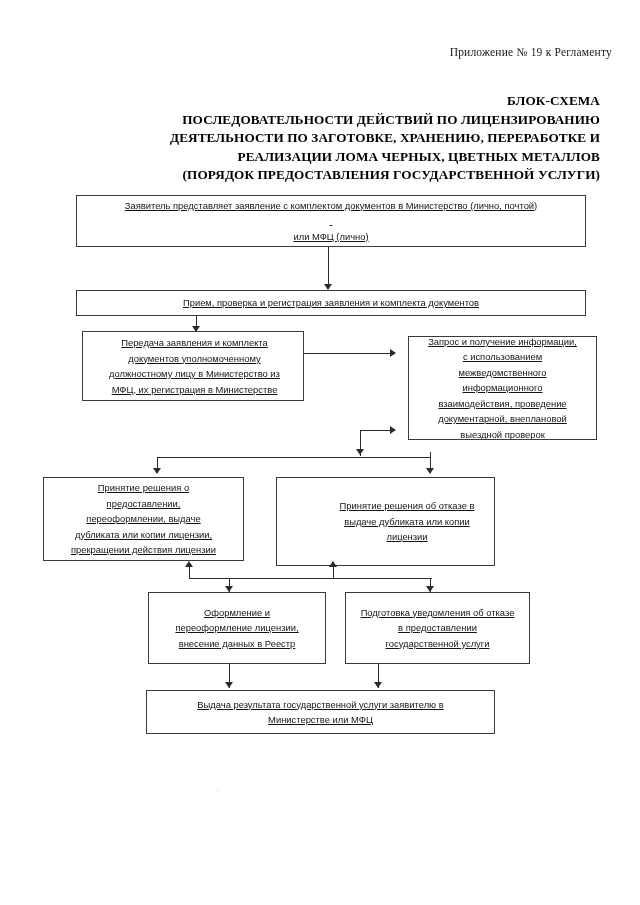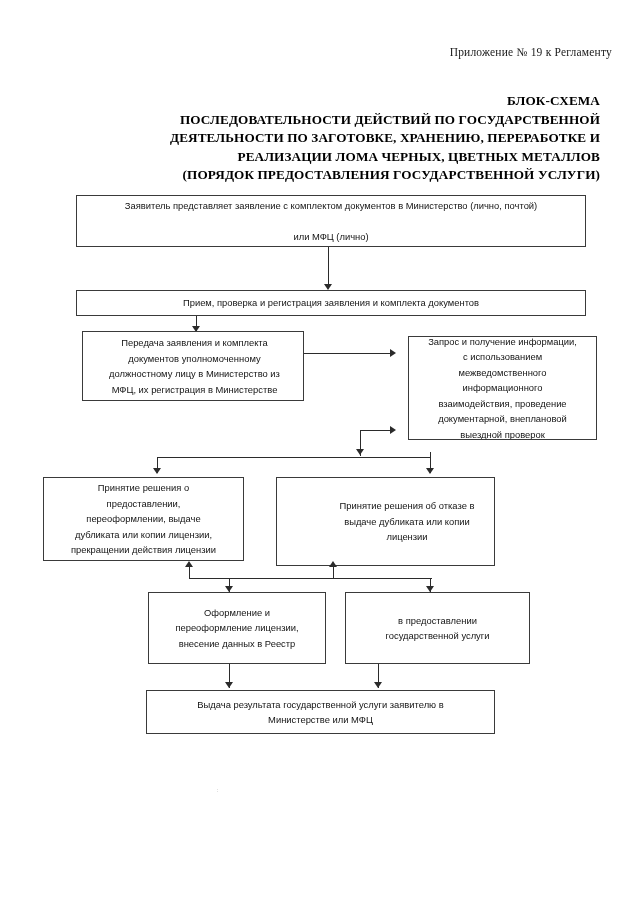--- a/index.html
+++ b/index.html
@@ -44,20 +44,21 @@
     background:#fff;
     display:flex;
     align-items:center;
     justify-content:center;
     text-align:center;
     font-size:9.4px;
     line-height:15.5px;
     color:#141414;
     padding:3px 5px;
     overflow:hidden;
+    text-decoration:underline;
   }
   .box .txt{width:100%;}
   .box .txt p{margin:0;}
 
   
   .ln{position:absolute;background:#2b2b2b;}
   .vl{width:1.1px;}
   .hl{height:1.1px;}
   .arrow{position:absolute;width:0;height:0;}
   .arr-down{
@@ -85,21 +86,21 @@
 </style>
 </head>
 <body>
 
 <div id="page">
 
   <div class="appendix">Приложение № 19 к Регламенту</div>
 
   <div class="title">
     <div>БЛОК-СХЕМА</div>
-    <div>ПОСЛЕДОВАТЕЛЬНОСТИ ДЕЙСТВИЙ ПО ГОСУДАРСТВЕННОЙ</div>
+    <div>ПОСЛЕДОВАТЕЛЬНОСТИ ДЕЙСТВИЙ ПО ЛИЦЕНЗИРОВАНИЮ</div>
     <div>ДЕЯТЕЛЬНОСТИ ПО ЗАГОТОВКЕ, ХРАНЕНИЮ, ПЕРЕРАБОТКЕ И</div>
     <div>РЕАЛИЗАЦИИ ЛОМА ЧЕРНЫХ, ЦВЕТНЫХ МЕТАЛЛОВ</div>
     <div>(ПОРЯДОК ПРЕДОСТАВЛЕНИЯ ГОСУДАРСТВЕННОЙ УСЛУГИ)</div>
   </div>
 
   <div class="box" style="left:76px;top:195px;width:510px;height:52px;">
     <div class="txt">
       <p>Заявитель представляет заявление с комплектом  документов в Министерство (лично, почтой)</p>
       <p>&nbsp;</p>
       <p>или МФЦ (лично)</p>
@@ -187,20 +188,21 @@
   <div class="box" style="left:148px;top:592px;width:178px;height:72px;">
     <div class="txt">
       <p>Оформление и</p>
       <p>переоформление лицензии,</p>
       <p>внесение данных в   Реестр</p>
     </div>
   </div>
 
   <div class="box" style="left:345px;top:592px;width:185px;height:72px;">
     <div class="txt">
+      <p>Подготовка  уведомления об отказе</p>
       <p>в   предоставлении</p>
       <p>государственной услуги</p>
     </div>
   </div>
 
   <div class="ln vl" style="left:229px;top:664px;height:24px;"></div>
   <div class="arrow arr-down" style="left:225px;top:682px;"></div>
   <div class="ln vl" style="left:378px;top:664px;height:24px;"></div>
   <div class="arrow arr-down" style="left:374px;top:682px;"></div>
 

